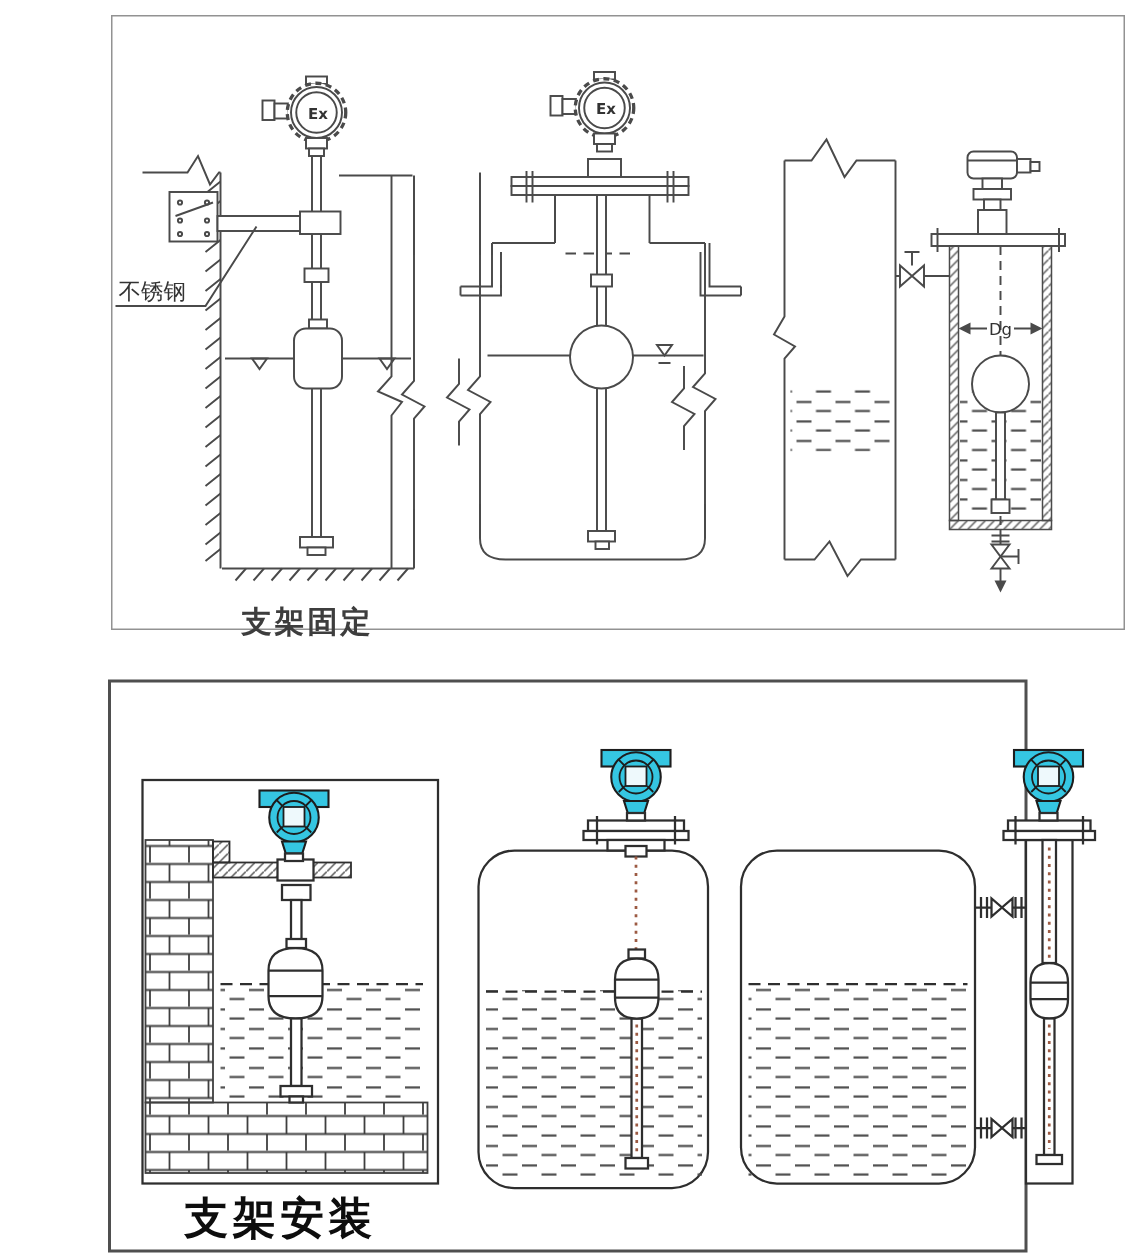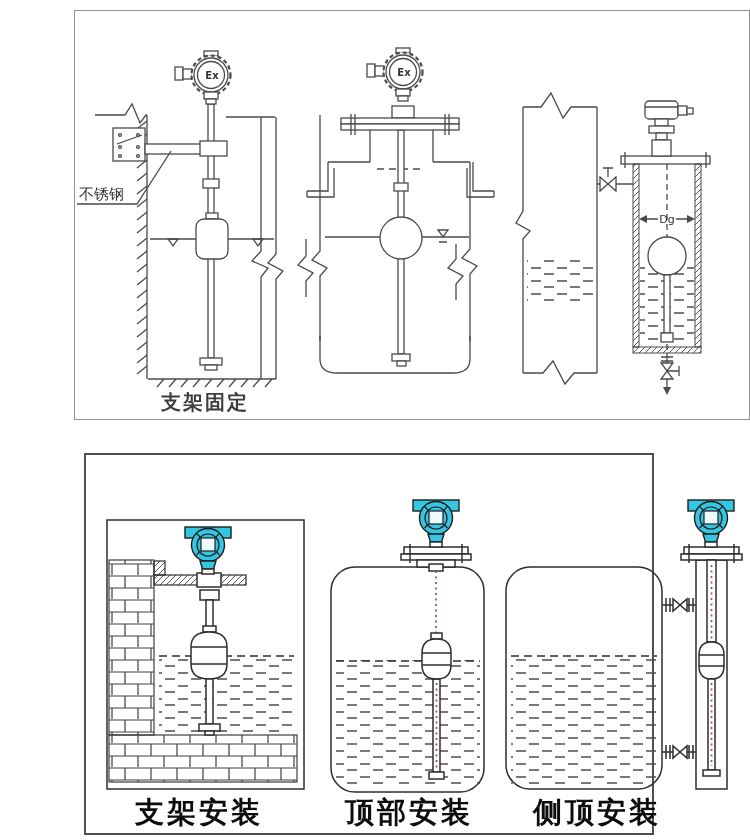--- a/index.html
+++ b/index.html
@@ -5,24 +5,24 @@
   :root{
     --transmitter-cyan:#35c6e2; --line:#4a4a4a; --dark-line:#2e2e2e;
     --cable-dot:#9c5a42; --top-panel-border:#929292; --bottom-panel-border:#4f4f4f;
     --caption-top-color:#3d3d3d; --caption-bottom-color:#0d0d0d;
   }
   html,body{margin:0;padding:0;background:#fff;}
   .page{position:relative;width:750px;height:840px;background:#fff;overflow:hidden;
         font-family:"DejaVu Sans",sans-serif;margin-left:32px;}
   .panel{position:absolute;background:#fff;box-sizing:border-box;}
   .panel-top{left:42px;top:10px;width:676px;height:410px;border:1px solid var(--top-panel-border);}
-  .panel-bottom{left:52px;top:453px;width:570px;height:382px;border:2px solid var(--bottom-panel-border);}
+  .panel-bottom{left:40px;top:453px;width:613px;height:382px;border:2px solid var(--bottom-panel-border);}
   .panel svg{position:absolute;left:0;top:0;}
   .cap{position:absolute;text-align:center;white-space:nowrap;}
-  .cap-top{top:378px;font-size:20px;font-weight:600;color:var(--caption-top-color);letter-spacing:2px;}
+  .cap-top{top:390px;font-size:20px;font-weight:600;color:var(--caption-top-color);letter-spacing:2px;}
   .cap-bottom{top:338px;font-size:29px;font-weight:900;color:var(--caption-bottom-color);letter-spacing:3px;}
   .ct1{left:60px;width:140px;} .ct2{left:234px;width:140px;} .ct3{left:427px;width:160px;}
   .cb1{left:33px;width:160px;} .cb2{left:243px;width:160px;} .cb3{left:431px;width:160px;}
   
   .ln{fill:none;stroke:var(--line);stroke-width:1.3;}
   .lnw{fill:#fff;stroke:var(--line);stroke-width:1.3;}
   .lnd{fill:none;stroke:var(--dark-line);stroke-width:1.5;}
   .lnwd{fill:#fff;stroke:var(--dark-line);stroke-width:1.5;}
   .dash{stroke-dasharray:8 5;}
   .dot{fill:none;stroke:var(--cable-dot);stroke-width:1.8;stroke-dasharray:2 3.5;}
@@ -315,16 +315,14 @@
           <path class="lnwd" d="M587,291 V303 L594,297 Z M601,291 V303 L594,297 Z"></path>
         </g>
 
         <g>
           <use href="#cyantx" transform="translate(625,63)"></use>
         </g>
       </g>
     </svg>
 
     <div class="cap cap-bottom cb1">支架安装</div>
-    <div class="cap cap-bottom cb2">顶部安装</div>
-    <div class="cap cap-bottom cb3">侧顶安装</div>
   </div>
 </div>
 
 </body></html>

